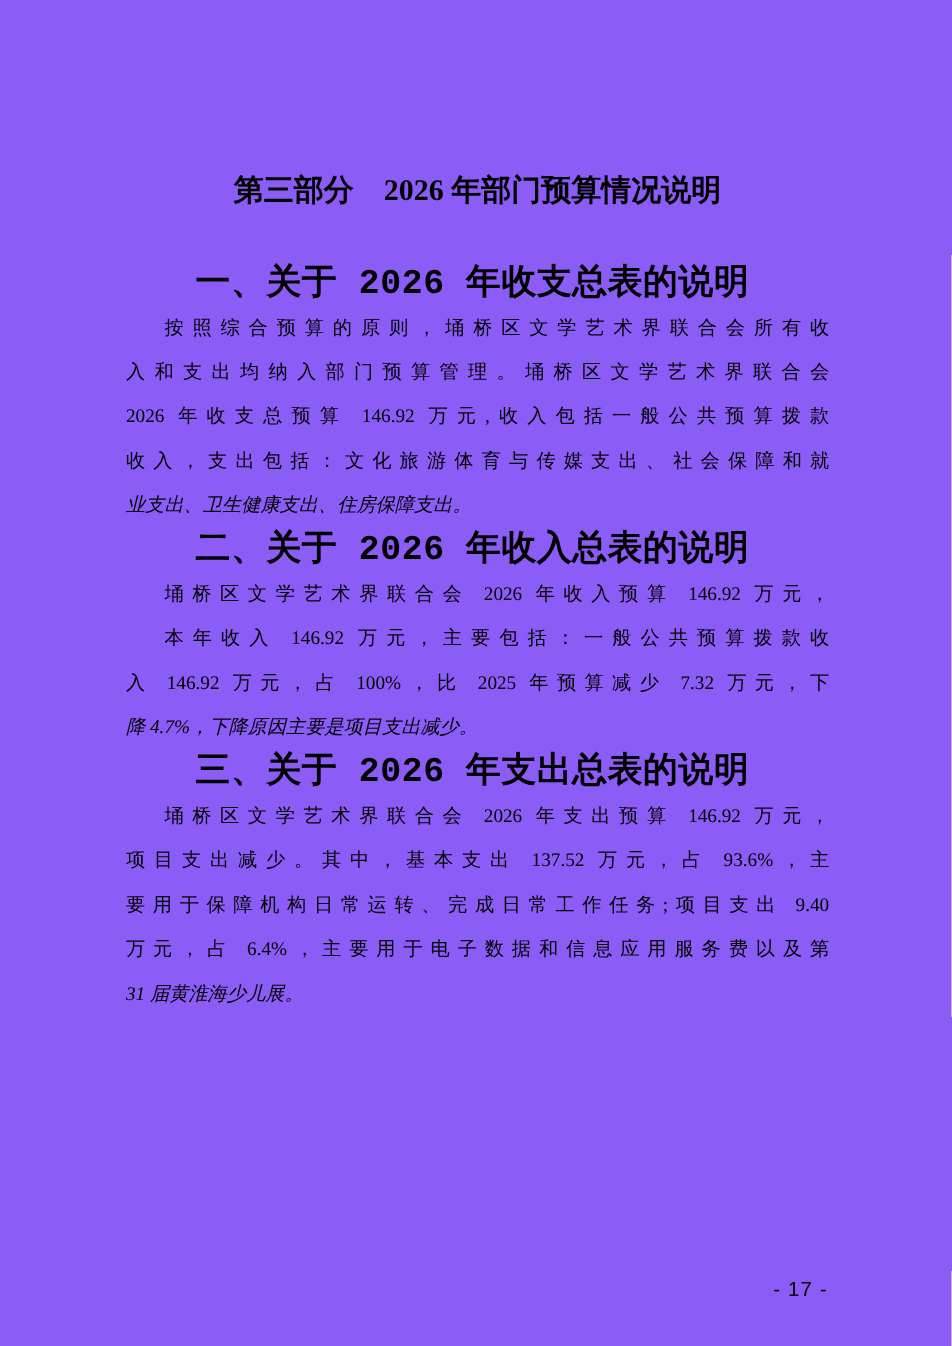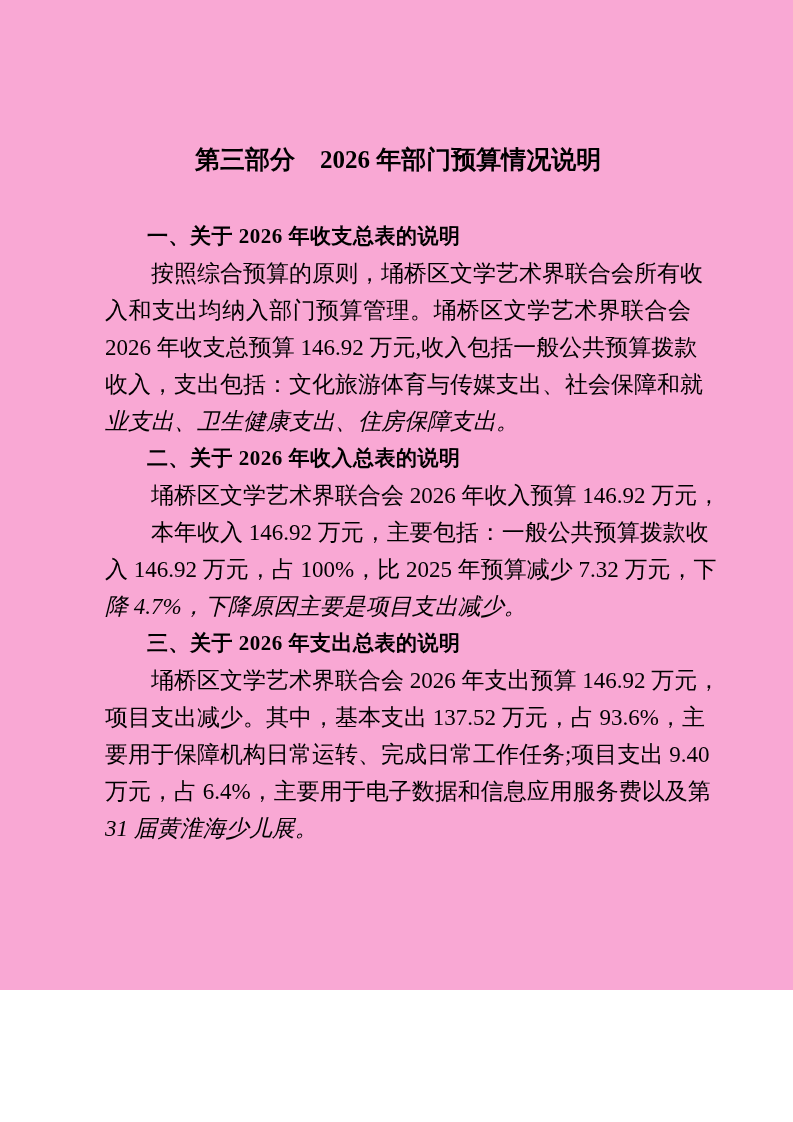--- a/index.html
+++ b/index.html
@@ -3,22 +3,22 @@
 <meta charset="utf-8">
 <style>
   html, body {
     margin: 0;
     padding: 0;
     background: #ffffff;
   }
   .page {
     position: relative;
     width: 793px;
-    height: 990px;
-    background: #f9a8d4;
+    height: 1122px;
+    background: #8b5cf6;
     color: #000000;
     font-family: "Liberation Serif", serif;
     overflow: hidden;
   }
   .content {
     position: absolute;
     left: 105px;
     top: 0;
     width: 586px;
   }
@@ -30,36 +30,36 @@
     line-height: 36px;
     text-align: center;
     font-family: "Liberation Serif", serif;
     white-space: nowrap;
   }
   .section {
     margin: 0;
   }
   .section-heading {
     margin: 0;
-    font-family: Liberation Serif, serif;
+    font-family: Liberation Mono, monospace;
     font-weight: 700;
-    font-size: 21px;
+    font-size: 29px;
     line-height: 37px;
     height: 37px;
     text-indent: 2em;
     letter-spacing: 0.5px;
   }
   .section-heading.first-heading {
     margin-top: 40px;
   }
   .para {
     margin: 0;
   }
   .line {
-    font-size: 23px;
+    font-size: 16px;
     line-height: 37px;
     height: 37px;
     text-align: justify;
     text-align-last: justify;
     white-space: nowrap;
     overflow: visible;
   }
   .line.first {
     text-indent: 2em;
   }

